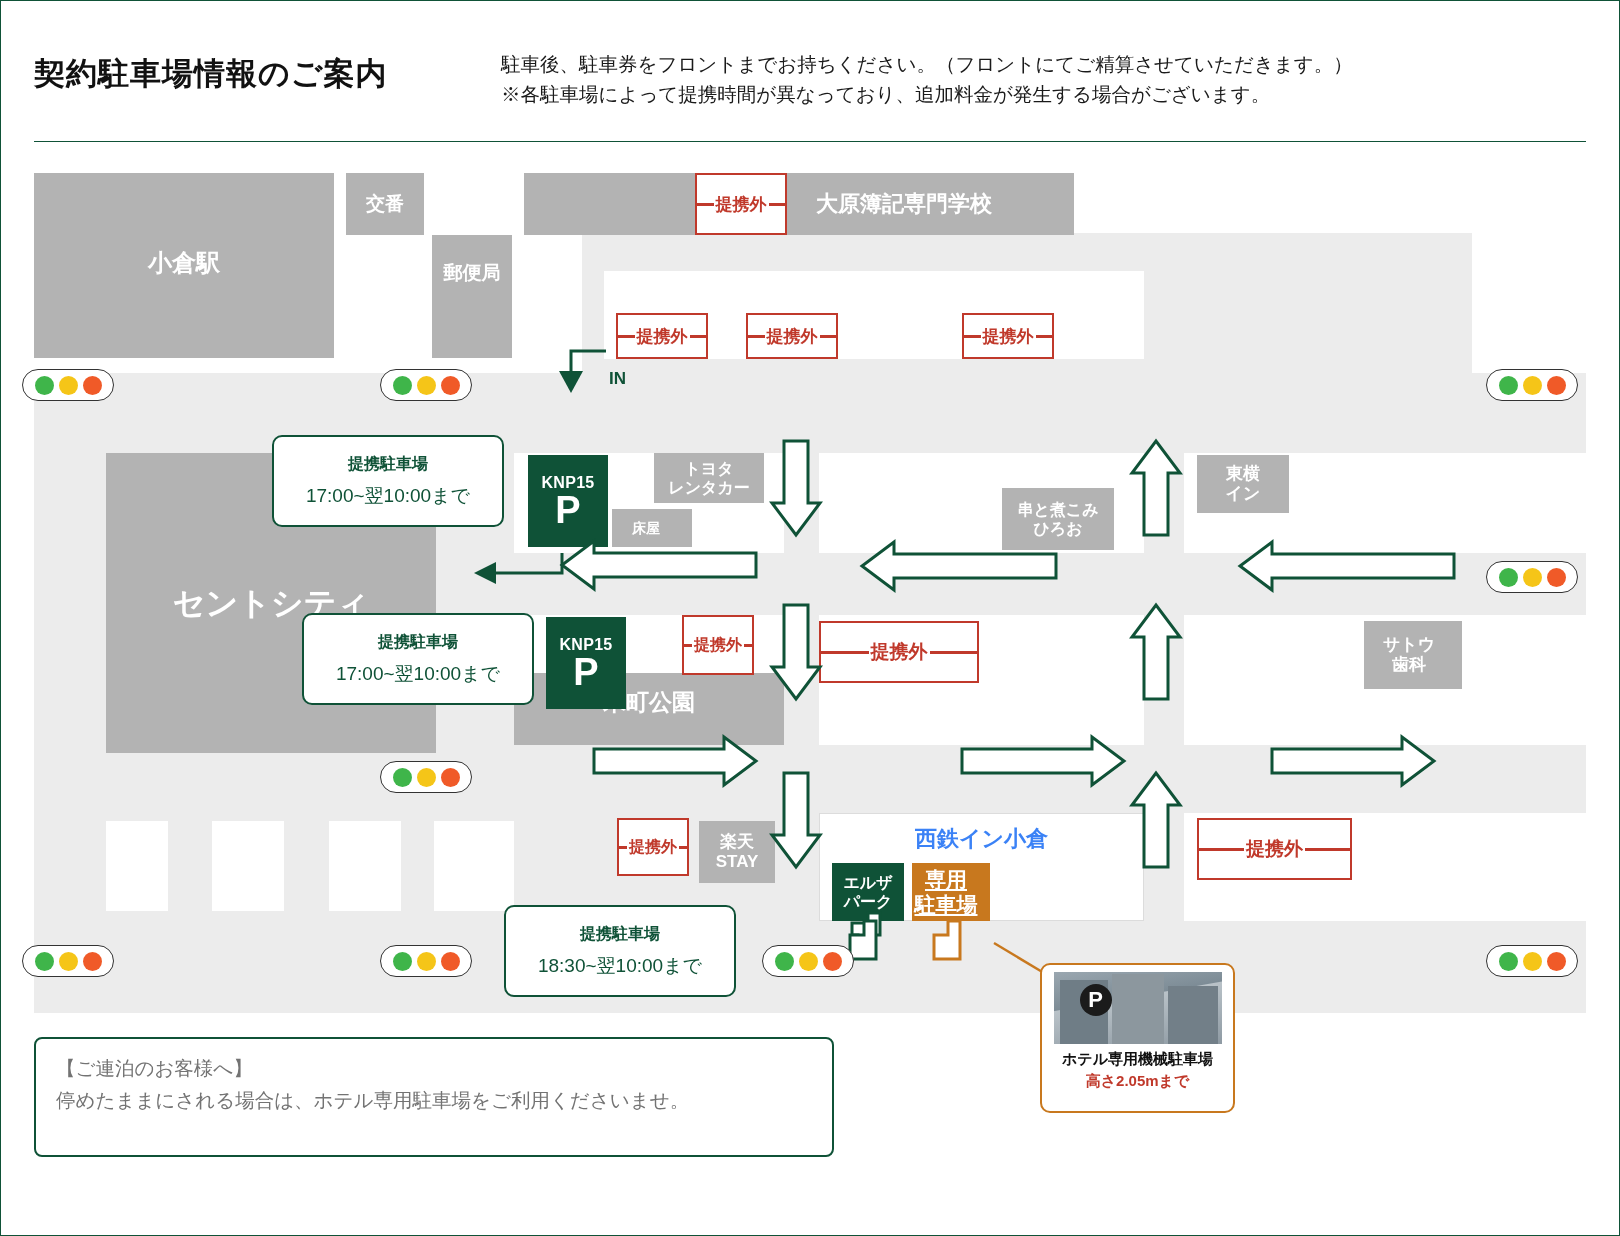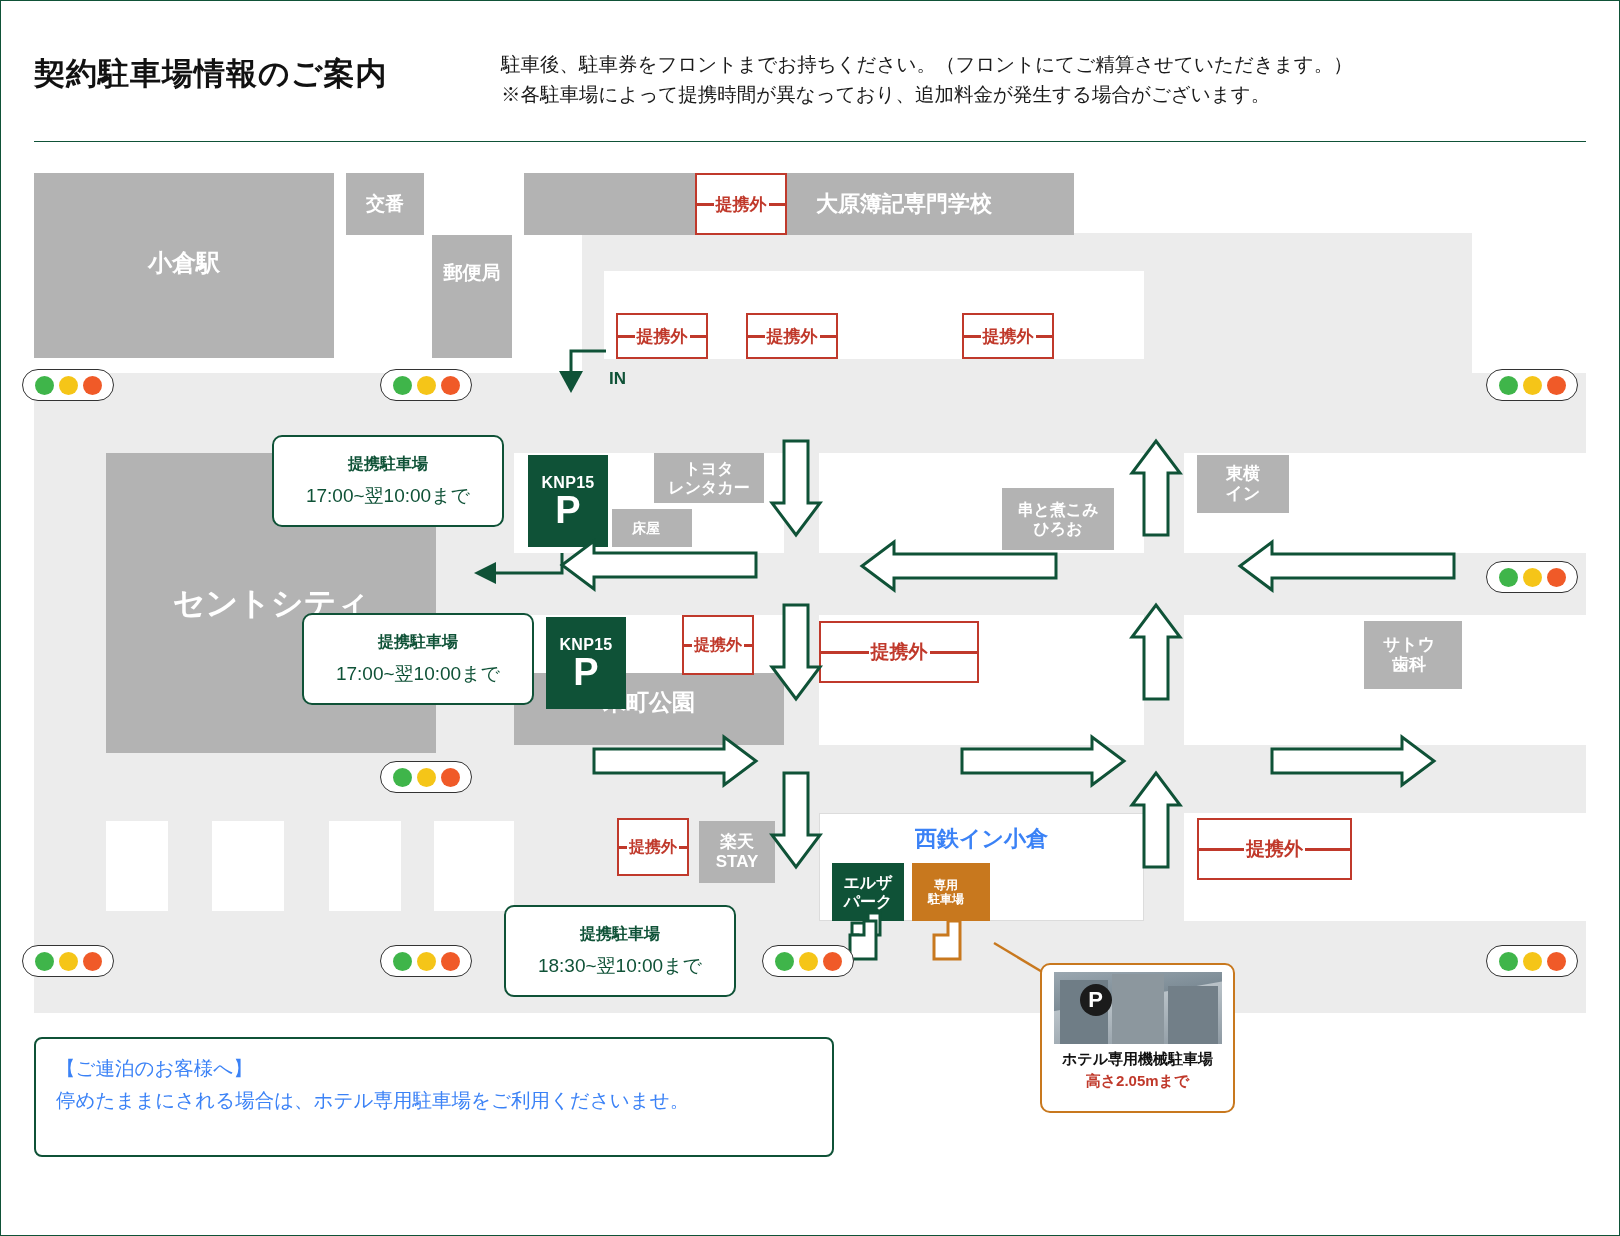--- a/index.html
+++ b/index.html
@@ -109,21 +109,21 @@
     background:#1b1b1b; color:#fff; font-size:22px; font-weight:bold;
     display:flex; align-items:center; justify-content:center;
   }
   .pc-t1 { font-size:15px; font-weight:bold; color:#111; margin-top:6px; }
   .pc-t2 { font-size:15px; font-weight:bold; color:#c0392b; margin-top:3px; }
 
   
   .footer {
     position:absolute; left:33px; top:1036px; width:800px; height:120px;
     border:2px solid #0f5237; border-radius:8px; background:#fff;
-    padding:14px 20px; color:#3b82f6;
+    padding:14px 20px; color:#737373;
   }
   .footer div { font-size:19.5px; line-height:1.62; }
 
   .inout { position:absolute; font-size:17px; font-weight:bold; color:#0f5237; }
 </style>
 </head>
 <body>
 
 <div id="page">
 
@@ -219,21 +219,21 @@
 STAY</div>
 
     <div class="block" style="left:785px; top:640px; width:325px; height:108px; border:1px solid #dcdcdc;"></div>
     <div class="lbl" style="left:785px; top:648px; width:325px; height:36px; font-size:22px; color:#3b82f6;">西鉄イン小倉</div>
 
     <div class="gray" style="left:798px; top:690px; width:72px; height:58px; background:#0f5237;"></div>
     <div class="lbl" style="left:798px; top:690px; width:72px; height:58px; font-size:16px; color:#fff; white-space:pre-line;">エルザ
 パーク</div>
 
     <div class="gray" style="left:878px; top:690px; width:78px; height:58px; background:#c8781e;"></div>
-    <div class="lbl" style="left:878px; top:690px; width:68px; height:58px; font-size:12px; color:#fff; white-space:pre-line;">専用
+    <div class="lbl" style="left:878px; top:690px; width:68px; height:58px; font-size:21px; color:#fff; white-space:pre-line;text-decoration:underline;">専用
 駐車場</div>
 
     <div class="block" style="left:1150px; top:640px; width:402px; height:108px;"></div>
     <div class="nohp" style="left:1163px; top:645px; width:155px; height:62px; font-size:19px;">
       <span>提携外</span>
     </div>
 
     <div class="pmark" style="left:494px; top:282px; width:80px; height:92px;">
       <div class="code">KNP15</div>
       <div class="p">P</div>

